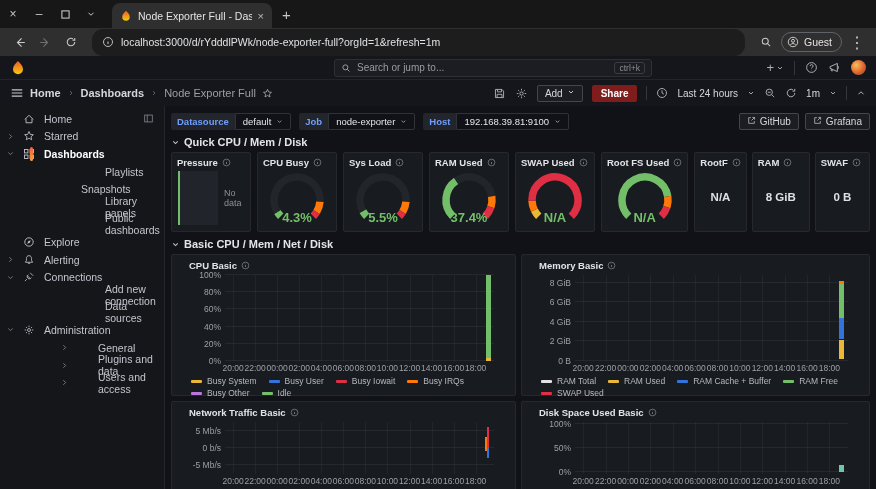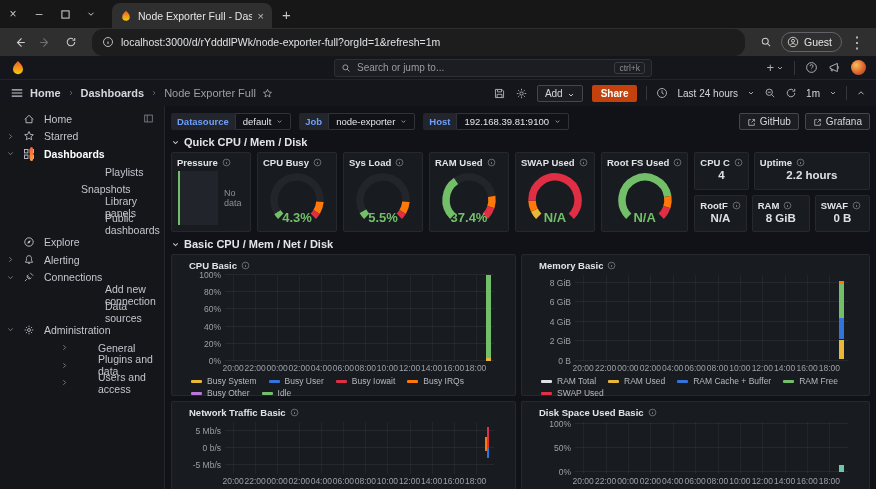--- a/index.html
+++ b/index.html
@@ -38,22 +38,22 @@
   .avatar { width:15px; height:15px; border-radius:50%;
             background: radial-gradient(circle at 35% 35%, #f6c15a, #e0632f 55%, #7a4a22); }
 
   
   .gtoolbar { height:26px; background:#15161b; display:flex; align-items:center; padding:0 10px; gap:6px; }
   .crumb { font-size:11px; color:#d5d6dc; font-weight:700; }
   .crumb.last { color:#9d9ea6; font-weight:400; }
   .crumbsep { color:#6d6e75; }
   .tb-right { margin-left:auto; display:flex; align-items:center; gap:9px; color:#b4b6bd; }
   .chipbtn { border:1px solid #43464d; border-radius:2px; font-size:10px; color:#d5d6dc;
-             padding:2px 7px; display:flex; align-items:flex-end; gap:4px; background:#1b1d22; }
-  .sharebtn { background:#c2410c; color:#fff; border-radius:2px; font-size:10px; font-weight:700;
+             padding:2px 7px; display:flex; align-items:flex-start; gap:4px; background:#1b1d22; }
+  .sharebtn { background:#7f1d1d; color:#fff; border-radius:2px; font-size:10px; font-weight:700;
               padding:3px 9px; }
   .timetxt { font-size:10px; color:#d5d6dc; }
 
   
   .layout { display:flex; height:409px; }
   aside { width:165px; background:#14161a; border-right:1px solid #24262d; padding-top:4px;
           overflow:hidden; flex:none; }
   .sbitem { height:17.6px; display:flex; align-items:center; gap:7px; padding-left:6px;
             font-size:10.5px; color:#c4c5cd; position:relative; }
   .sbitem .chev { width:10px; color:#8e8f96; flex:none; display:flex; }
@@ -632,46 +632,20 @@
           <div class="gaugewrap">
               <svg width="72" height="58">
               <path d="M 19.74 46.26 A 23 23 0 1 1 58.72 26.40" stroke="#73bf69" stroke-width="7.5" fill="none"></path>
               <path d="M 58.72 26.40 A 23 23 0 0 1 57.87 37.11" stroke="#ff780a" stroke-width="7.5" fill="none"></path>
               <path d="M 57.87 37.11 A 23 23 0 0 1 52.26 46.26" stroke="#e02f44" stroke-width="7.5" fill="none"></path>
             </svg>
           </div>
             <div class="gval">N/A</div>
         </div>
         <div class="statcol">
-          <div class="statrow">
-            <div class="panel stat" style="flex: 0 0 52px;">
-              <div class="ph">
-                <span class="ptitle">CPU C</span>
-                   <span class="pinfo">
-                  <svg width="9" height="9" viewBox="0 0 16 16">
-                    <circle cx="8" cy="8" r="6" fill="none" stroke="currentColor" stroke-width="1.2"></circle>
-                    <path d="M8 7.2v3.4M8 4.8v.4" stroke="currentColor" stroke-width="1.4"></path>
-                  </svg>
-                </span>
-              </div>
-                   <div class="sval">4</div>
-            </div>
-            <div class="panel stat" style="flex: 1 1 0%;">
-              <div class="ph">
-                <span class="ptitle">Uptime</span>
-                   <span class="pinfo">
-                  <svg width="9" height="9" viewBox="0 0 16 16">
-                    <circle cx="8" cy="8" r="6" fill="none" stroke="currentColor" stroke-width="1.2"></circle>
-                    <path d="M8 7.2v3.4M8 4.8v.4" stroke="currentColor" stroke-width="1.4"></path>
-                  </svg>
-                </span>
-              </div>
-                   <div class="sval">2.2 hours</div>
-            </div>
-          </div>
           <div class="statrow">
             <div class="panel stat" style="flex: 0 0 52px;">
               <div class="ph">
                 <span class="ptitle">RootF</span>
                    <span class="pinfo">
                   <svg width="9" height="9" viewBox="0 0 16 16">
                     <circle cx="8" cy="8" r="6" fill="none" stroke="currentColor" stroke-width="1.2"></circle>
                     <path d="M8 7.2v3.4M8 4.8v.4" stroke="currentColor" stroke-width="1.4"></path>
                   </svg>
                 </span>

